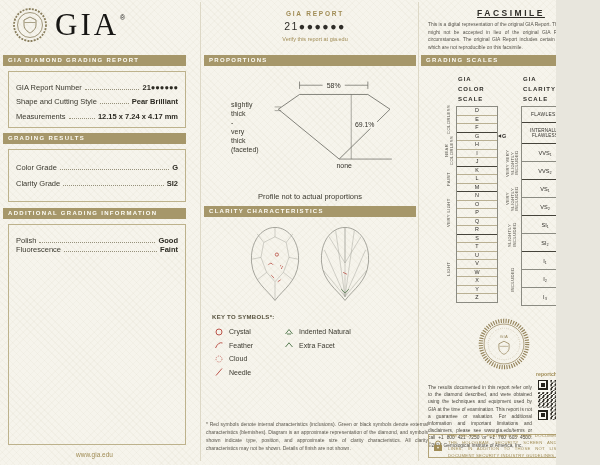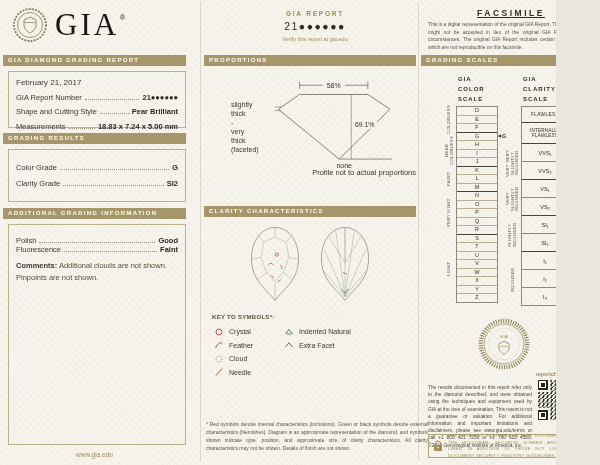--- a/index.html
+++ b/index.html
@@ -29,21 +29,21 @@
   .frow{display:flex;align-items:flex-end;font-size:7.5px;margin-top:5.5px;white-space:nowrap;}
   .frow .lbl{color:#3b392f;}
   .leader{flex:1;border-bottom:1px dotted #97927c;margin:0 3px 2px;min-width:6px;}
   .val{font-weight:bold;color:#2c2a22;}
   .comments{font-size:7.5px;line-height:1.6;margin-top:6px;white-space:normal;color:#55503c;}
   .c-lbl{font-weight:bold;color:#3b392f;}
   .website{position:absolute;left:3px;top:451px;width:183px;text-align:center;font-size:6.5px;color:#a08c55;}
   
   .prop-svg{position:absolute;left:244px;top:76px;}
   .girdle-text{position:absolute;left:231px;top:100px;width:44px;font-size:7px;line-height:1.3;}
-  .prop-caption{position:absolute;left:204px;top:168px;width:212px;text-align:right;font-size:7.5px;}
+  .prop-caption{position:absolute;left:204px;top:192px;width:212px;text-align:center;font-size:7.5px;}
   .plot-svg{position:absolute;top:222px;}
   .key-title{position:absolute;left:212px;top:314px;font-size:6px;font-weight:bold;color:#55503c;letter-spacing:.3px;}
   .key-col{position:absolute;top:325px;}
   .key-item{display:flex;align-items:center;height:13.5px;font-size:7px;}
   .key-sym{width:10px;height:10px;margin-right:5px;}
   .footnote{position:absolute;left:206px;top:420px;width:222px;font-size:5px;line-height:1.6;
     color:#5a564c;text-align:justify;}
   
   .scale-head{position:absolute;top:74px;width:40px;font-size:6px;font-weight:bold;letter-spacing:1px;
     line-height:1.7;color:#2f2d28;}
@@ -97,35 +97,34 @@
     <div class="verify">Verify this report at gia.edu</div>
   </div>
 
   <div class="facsimile">
     <div class="facs-title">FACSIMILE</div>
     <div class="facs-body">This is a digital representation of the original GIA Report. This representation might not be accepted in lieu of the original GIA Report in certain circumstances. The original GIA Report includes certain security features which are not reproducible on this facsimile.</div>
   </div>
 
   <div class="bar" style="left:3px;top:55px;width:183px">GIA DIAMOND GRADING REPORT</div>
   <div class="box" style="top:71px;height:57px">
-    <div class="date">February 21, 2017</div>
     <div class="frow">
       <span class="lbl">GIA Report Number</span>
       <span class="leader"></span>
       <span class="val">21●●●●●●</span>
     </div>
     <div class="frow">
       <span class="lbl">Shape and Cutting Style</span>
       <span class="leader"></span>
       <span class="val">Pear Brilliant</span>
     </div>
     <div class="frow">
       <span class="lbl">Measurements</span>
       <span class="leader"></span>
-      <span class="val">18.83 x 7.24 x 5.00 mm</span>
+      <span class="val">12.15 x 7.24 x 4.17 mm</span>
     </div>
   </div>
 
   <div class="bar" style="left:3px;top:133px;width:183px">GRADING RESULTS</div>
   <div class="box" style="top:149px;height:53px">
     <div class="frow" style="margin-top:8px">
       <span class="lbl">Color Grade</span>
       <span class="leader"></span>
       <span class="val">G</span>
     </div>
@@ -140,24 +139,20 @@
   <div class="box" style="top:224px;height:221px">
     <div class="frow" style="margin-top:6px">
       <span class="lbl">Polish</span>
       <span class="leader"></span>
       <span class="val">Good</span>
     </div>
     <div class="frow" style="margin-top:0">
       <span class="lbl">Fluorescence</span>
       <span class="leader"></span>
       <span class="val">Faint</span>
-    </div>
-    <div class="comments">
-      <span class="c-lbl">Comments:</span>
-      <span>Additional clouds are not shown. Pinpoints are not shown.</span>
     </div>
   </div>
 
   <div class="website">www.gia.edu</div>
 
   <div class="bar" style="left:204px;top:55px;width:212px">PROPORTIONS</div>
 
   <svg class="prop-svg" width="172" height="96" viewBox="0 0 186 104">
     <line x1="60" y1="10" x2="134" y2="10" stroke="#6b6b64" stroke-width="0.8"></line>
     <line x1="60" y1="6" x2="60" y2="14" stroke="#6b6b64" stroke-width="0.8"></line>

